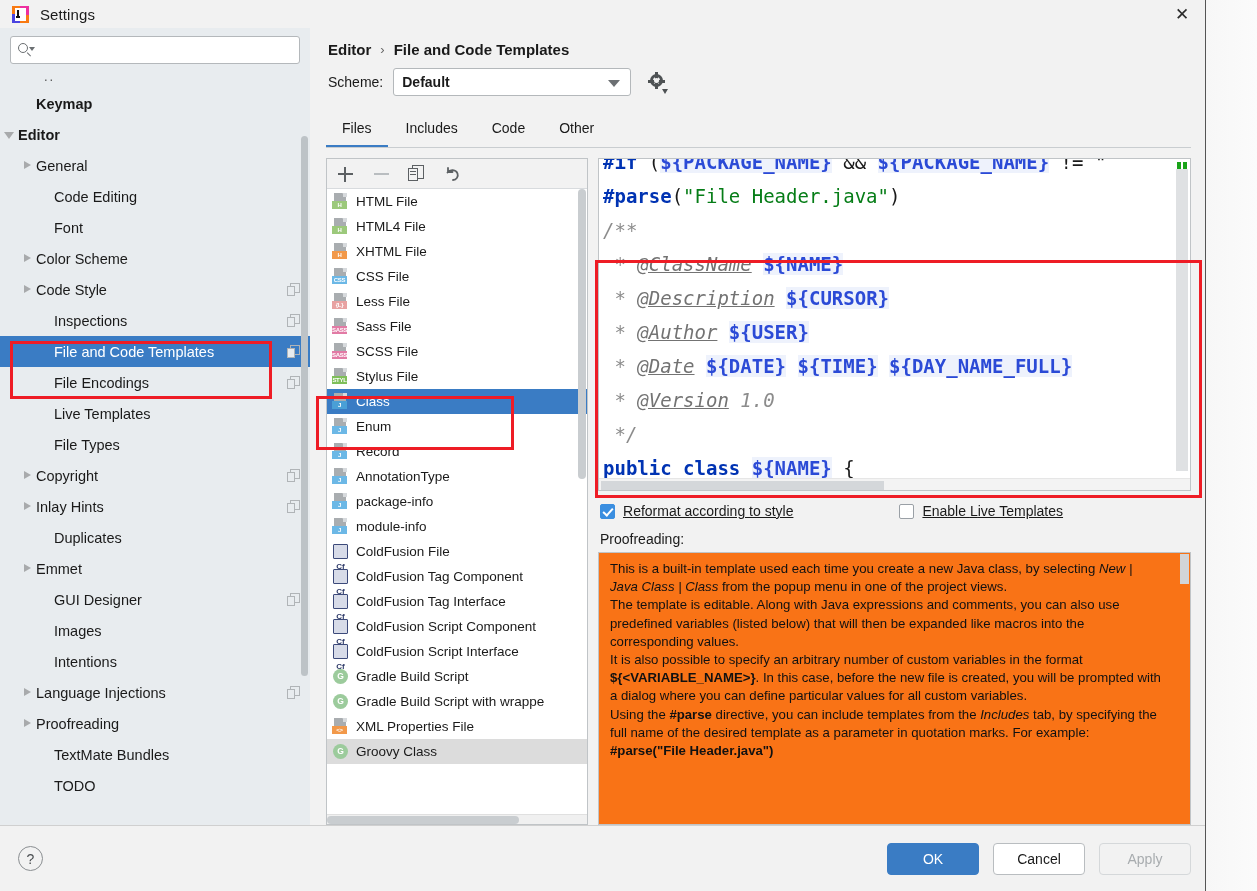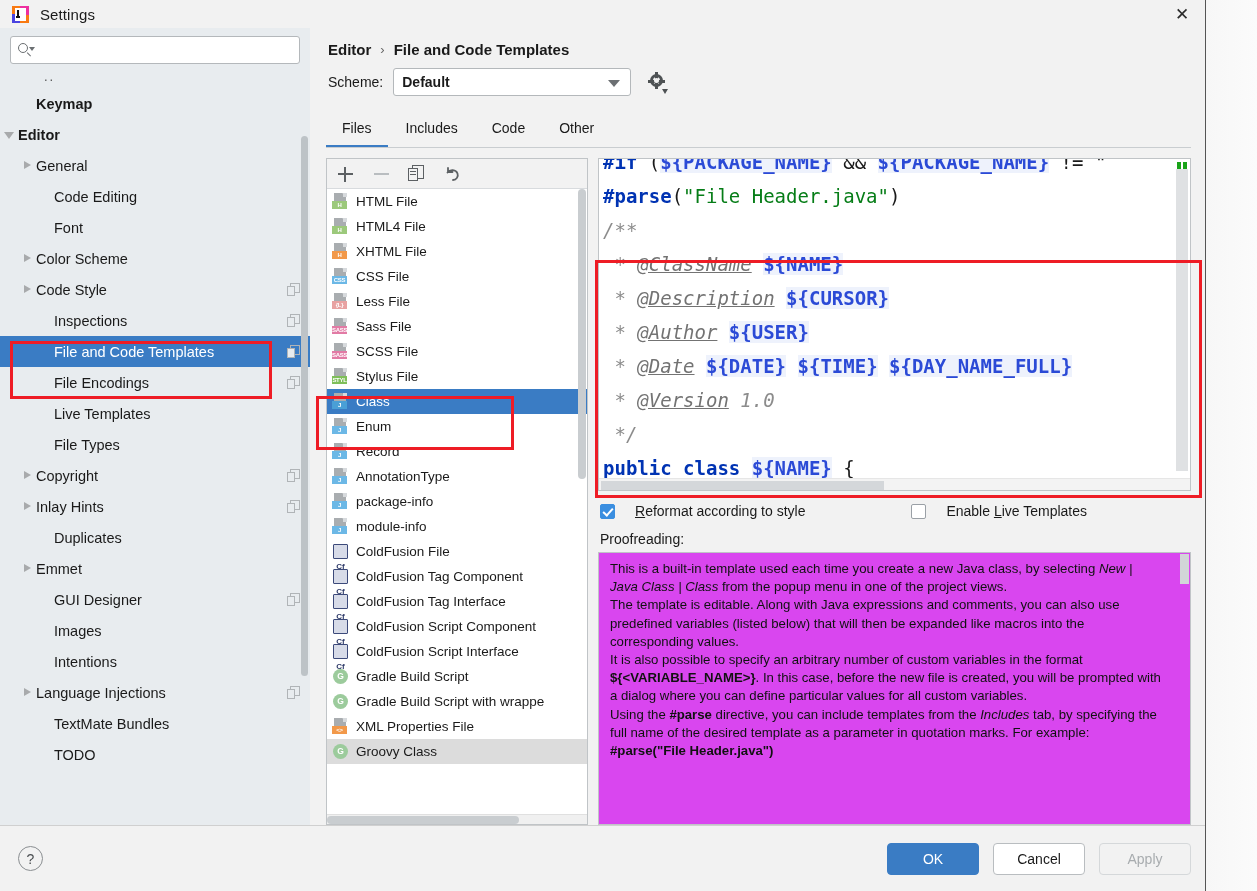--- a/index.html
+++ b/index.html
@@ -261,37 +261,37 @@
     position:absolute; right:2px; top:10px; width:12px; height:302px; background:#dfe1e3;
   }
   .code-vmark-a { position:absolute; right:9px; top:3px; width:4px; height:7px; background:#19a319; }
   .code-vmark-b { position:absolute; right:3px; top:3px; width:4px; height:7px; background:#19a319; }
   .code-hscroll {
     position:absolute; left:0; bottom:0; height:12px; width:100%; background:#f3f3f3; border-top:1px solid #e6e6e6;
   }
   .code-hscroll .thumb { position:absolute; left:2px; top:2px; height:9px; width:283px; background:#d4d7da; }
 
   .opts-row { display:flex; align-items:center; gap:0; padding:12px 0 6px 2px; }
-  .cb-item { display:flex; align-items:center; gap:20px; cursor:default; }
+  .cb-item { display:flex; align-items:center; gap:8px; cursor:default;text-decoration:underline; }
   .cb {
     width:15px; height:15px; border:1.4px solid #9aa0a6; background:#fff; border-radius:2px;
     position:relative; flex:0 0 15px;
   }
   .cb.checked { background:#3a8ee0; border-color:#3a8ee0; }
   .cb.checked::after {
     content:""; position:absolute; left:4px; top:1px; width:4px; height:8px;
     border:solid #fff; border-width:0 2px 2px 0; transform:rotate(42deg);
   }
   .cb-label { font-size:14px; color:#1a1a1a; }
   .u { text-decoration:underline; }
   .spacer-opts { width:106px; }
 
   .desc-label { font-size:14px; padding:6px 0 5px 2px; }
   .desc-box {
-    flex:1 1 auto; background:#d946ef; border:1px solid #c0c4c7; position:relative;
+    flex:1 1 auto; background:#f97316; border:1px solid #c0c4c7; position:relative;
     padding:7px 29px 7px 11px; min-height:0; overflow:hidden;
   }
   .desc-text { font-size:13.2px; line-height:18.2px; color:#111; }
   .desc-text i { font-style:italic; }
   .desc-text b { font-weight:bold; }
   .desc-scroll { position:absolute; right:1px; top:1px; width:9px; height:30px; background:#d2d5d8; }
 
   
   .bottom-bar {
     height:66px; flex:0 0 66px; border-top:1px solid #d0d0d0;
@@ -462,20 +462,24 @@
             <span class="tree-label">Intentions</span>
           </div>
           <div class="tree-row" style="padding-left: 22px;">
             <span class="tw right"></span>
             <span class="tree-label">Language Injections</span>
             <span class="copy-mark">
               <i class="a"></i>
               <i class="b"></i>
             </span>
           </div>
+          <div class="tree-row" style="padding-left: 22px;">
+            <span class="tw right"></span>
+            <span class="tree-label">Proofreading</span>
+          </div>
           <div class="tree-row" style="padding-left: 40px;">
             <span class="tw"></span>
             <span class="tree-label">TextMate Bundles</span>
           </div>
           <div class="tree-row" style="padding-left: 40px;">
             <span class="tw"></span>
             <span class="tree-label">TODO</span>
           </div>
         </div>
       <div class="tree-scroll"></div>

